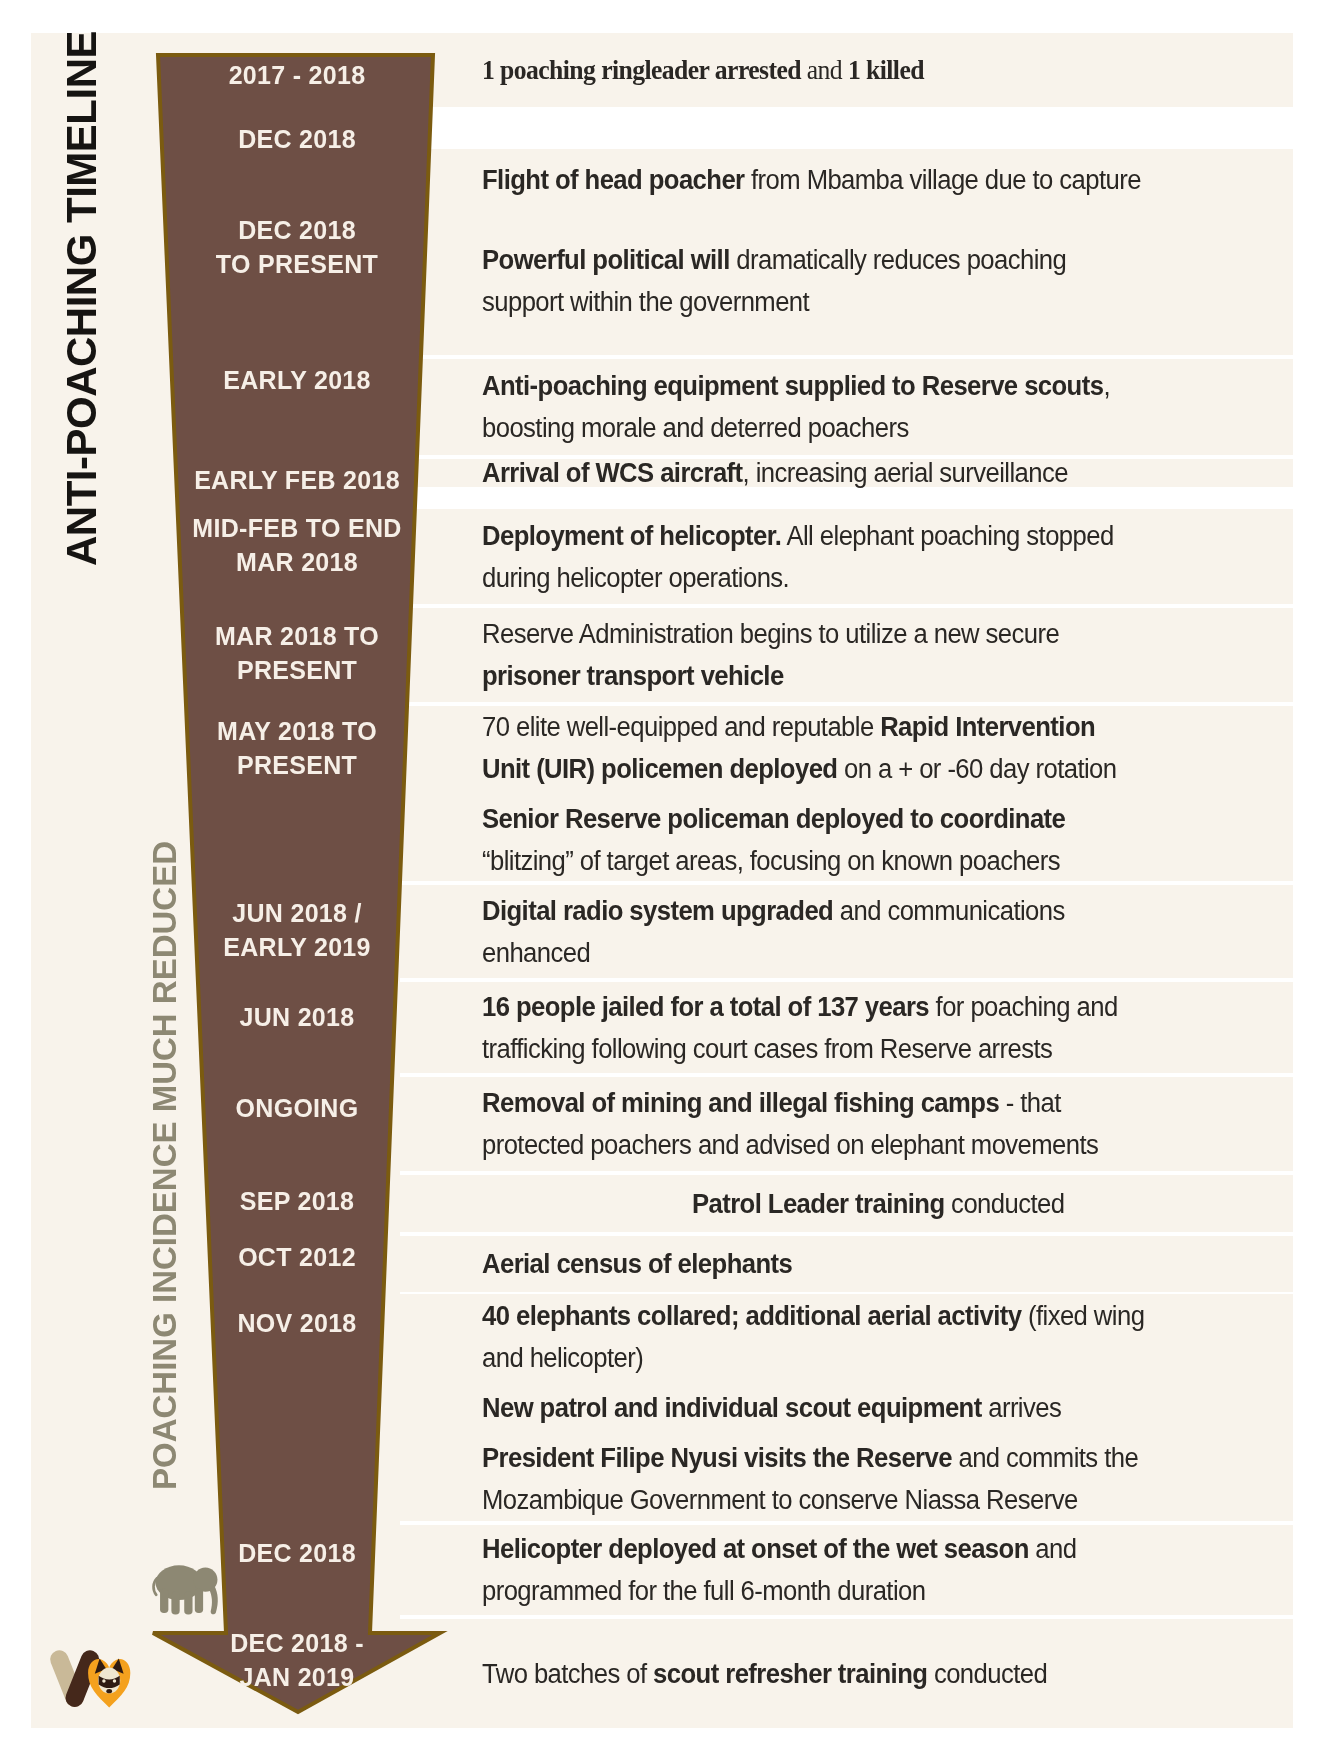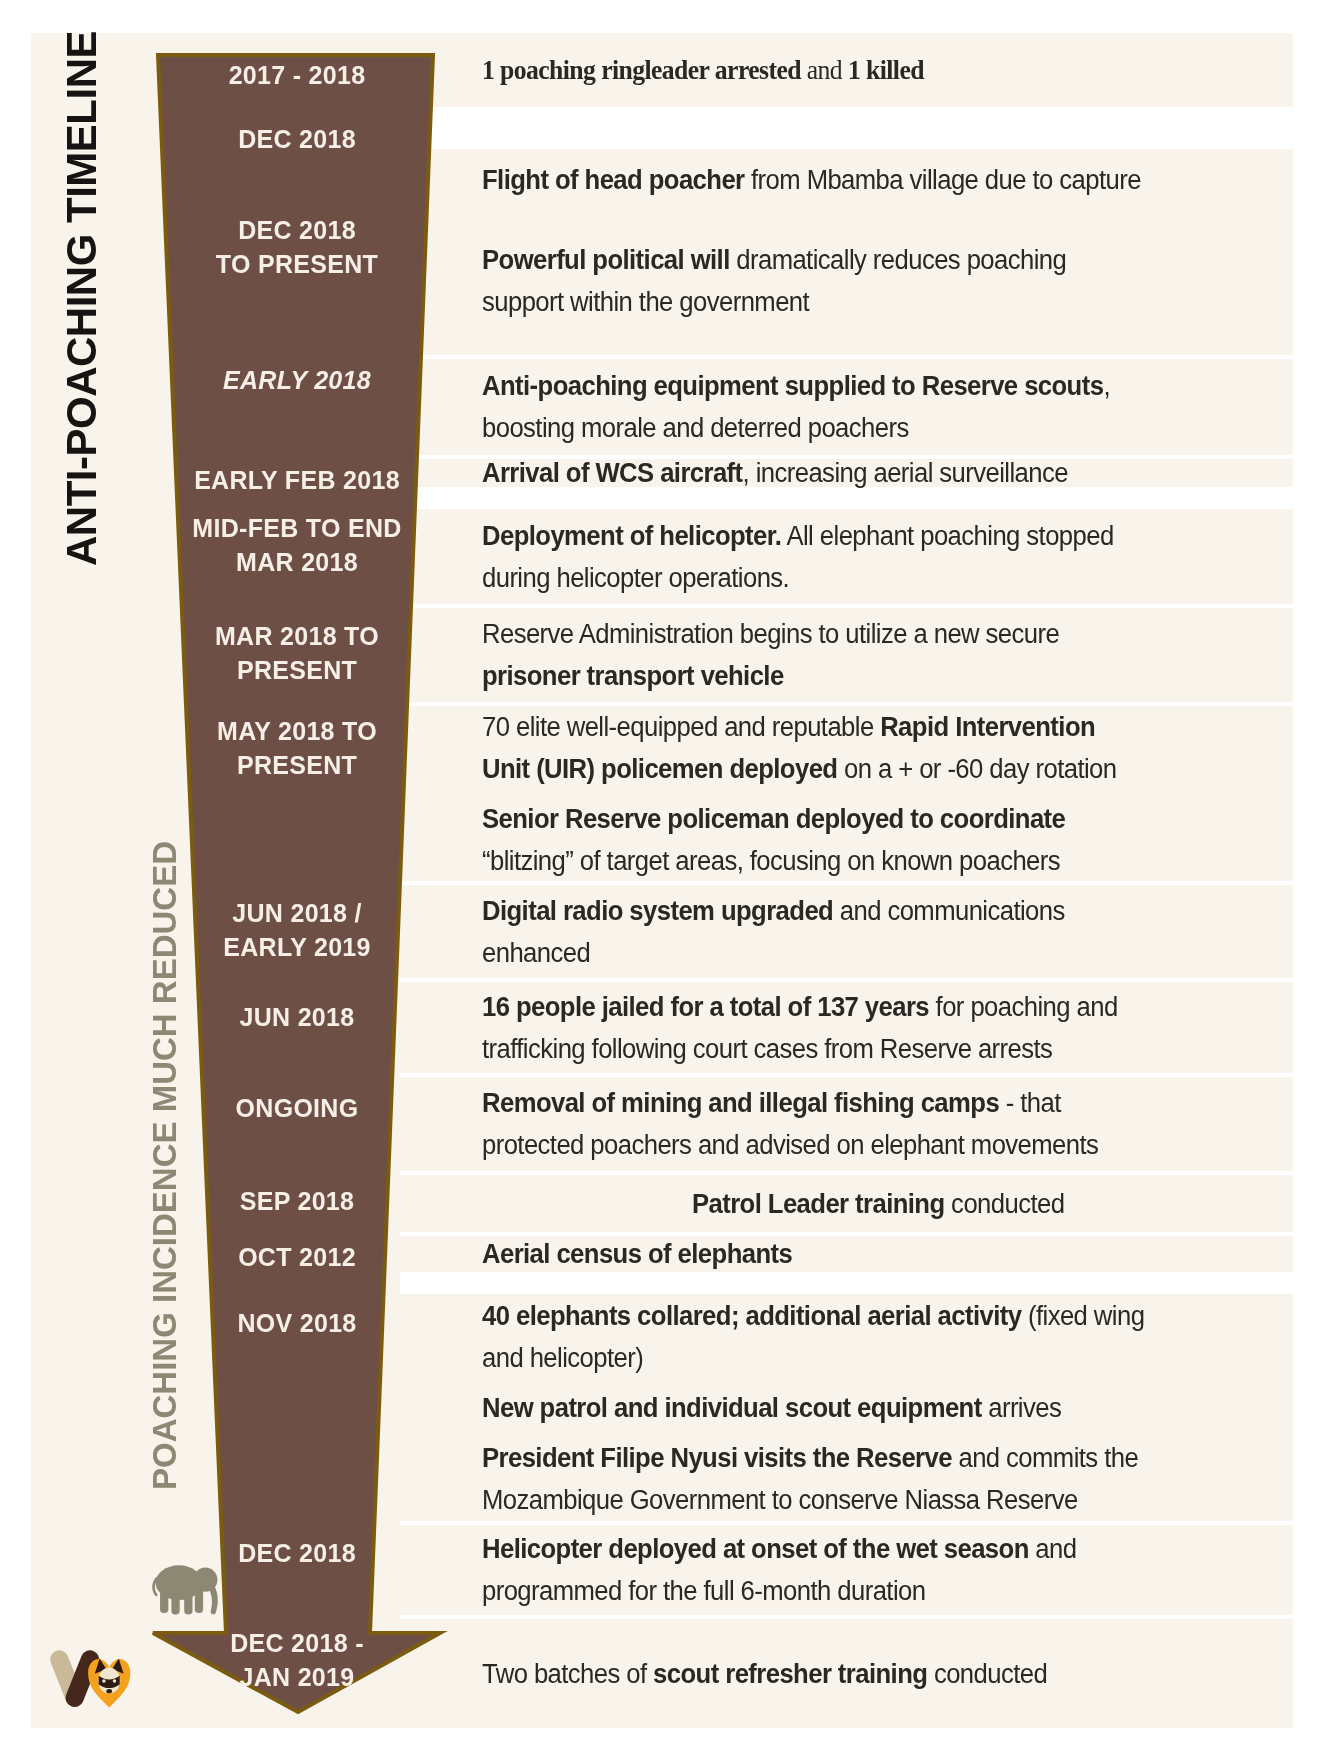--- a/index.html
+++ b/index.html
@@ -137,21 +137,21 @@
         <p>
           <span class="line"><b>Removal of mining and illegal fishing camps</b><span> - that</span></span>
           <span class="line"><span>protected poachers and advised on elephant movements</span></span>
         </p>
       </div>
       <div class="band" style="top: 1142px; height: 57px; align-items: center;">
         <p>
           <span class="line"><b>Patrol Leader training</b><span> conducted</span></span>
         </p>
       </div>
-      <div class="band" style="top: 1203px; height: 36px;">
+      <div class="band" style="top: 1203px; height: 56px;">
         <p>
           <span class="line"><b>Aerial census of elephants</b></span>
         </p>
       </div>
       <div class="band" style="top: 1261px; height: 227px;">
         <p>
           <span class="line"><b>40 elephants collared; additional aerial activity</b><span> (fixed wing</span></span>
           <span class="line"><span>and helicopter)</span></span>
         </p>
         <p>
@@ -176,21 +176,21 @@
     </div>
 
   <svg class="arrow-svg" width="1323" height="1761" aria-hidden="true">
     <polygon id="arrow-shape" points="158,55 433,55 370,1633 440,1633 298,1712 153,1633 226,1633" stroke-width="4" stroke-linejoin="miter" fill="#6E4F45" stroke="#7B5B10"></polygon>
   </svg>
 
   <div id="dates">
       <div class="date" style="top: 58px;">2017 - 2018</div>
       <div class="date" style="top: 122px;">DEC 2018</div>
       <div class="date" style="top: 213px;">DEC 2018<br>TO PRESENT</div>
-      <div class="date" style="top: 363px; font-style: italic;">EARLY 2018</div>
+      <div class="date" style="top: 363px;">EARLY 2018</div>
       <div class="date" style="top: 463px;">EARLY FEB 2018</div>
       <div class="date" style="top: 511px;">MID-FEB TO END<br>MAR 2018</div>
       <div class="date" style="top: 619px;">MAR 2018 TO<br>PRESENT</div>
       <div class="date" style="top: 714px;">MAY 2018 TO<br>PRESENT</div>
       <div class="date" style="top: 896px;">JUN 2018 /<br>EARLY 2019</div>
       <div class="date" style="top: 1000px;">JUN 2018</div>
       <div class="date" style="top: 1091px;">ONGOING</div>
       <div class="date" style="top: 1184px;">SEP 2018</div>
       <div class="date" style="top: 1240px;">OCT 2012</div>
       <div class="date" style="top: 1306px;">NOV 2018</div>

